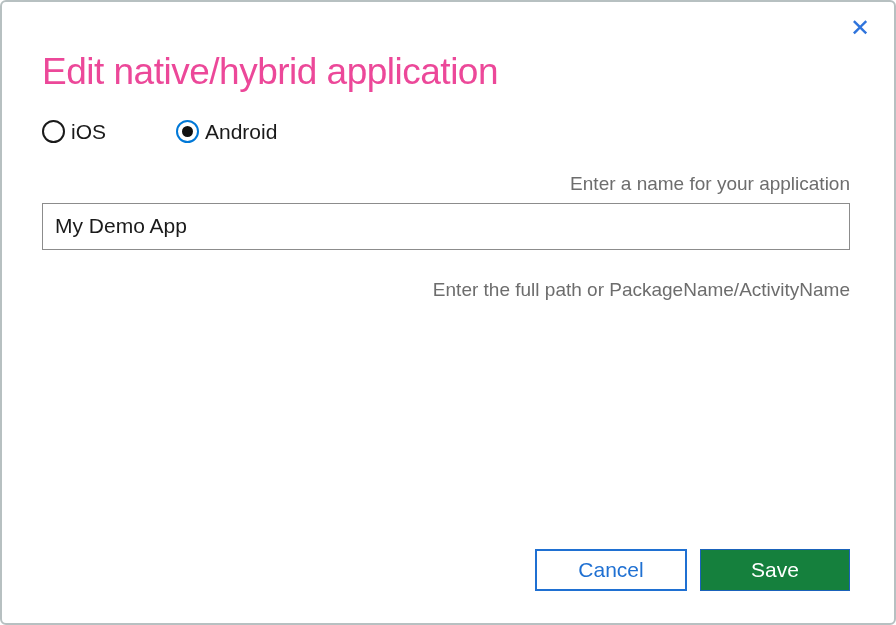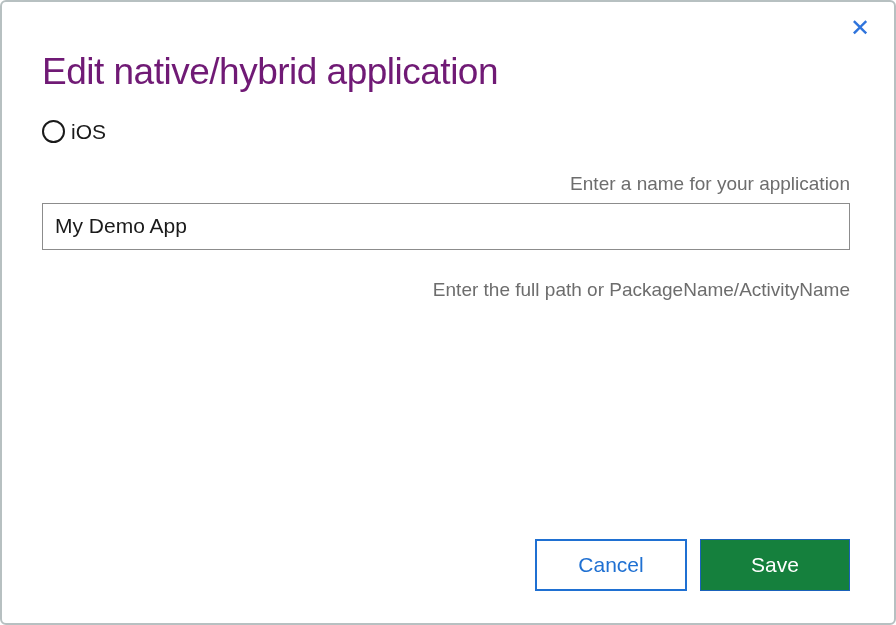--- a/index.html
+++ b/index.html
@@ -38,21 +38,21 @@
     line-height: 1;
   }
   .content {
     padding: 0 44px 0 40px;
   }
   .dialog-title {
     margin-top: 50px;
     font-size: 37px;
     font-weight: 300;
     letter-spacing: -0.5px;
-    color: #701a75;
+    color: #ec4899;
     line-height: 1.1;
   }
   .radio-row {
     margin-top: 27px;
     display: flex;
     align-items: center;
   }
   .radio-item {
     display: flex;
     align-items: flex-start;
@@ -104,21 +104,21 @@
     color: #1a1a1a;
   }
   .footer {
     position: absolute;
     right: 44px;
     bottom: 32px;
     display: flex;
     gap: 13px;
   }
   .btn {
-    height: 52px;
+    height: 42px;
     font-family: "Liberation Sans", sans-serif;
     font-size: 21px;
     cursor: pointer;
   }
   .btn-cancel {
     width: 152px;
     background: #ffffff;
     color: #1f70d2;
     border: 2px solid #1f70d2;
   }
@@ -140,20 +140,26 @@
 
   <div class="content">
 
     <h1 class="dialog-title">Edit native/hybrid application</h1>
 
     <div class="radio-row">
       <div class="radio-item ios">
         <span class="radio-circle"></span>
         <span class="radio-label">iOS</span>
       </div>
+      <div class="radio-item android">
+        <span class="radio-circle selected">
+          <span class="radio-dot"></span>
+        </span>
+        <span class="radio-label">Android</span>
+      </div>
     </div>
 
     <div class="field-label">Enter a name for your application</div>
     <input class="text-input" type="text" value="My Demo App" style="">
 
     <div class="field-label">Enter the full path or PackageName/ActivityName</div>
 
   </div>
 
   <div class="footer">

